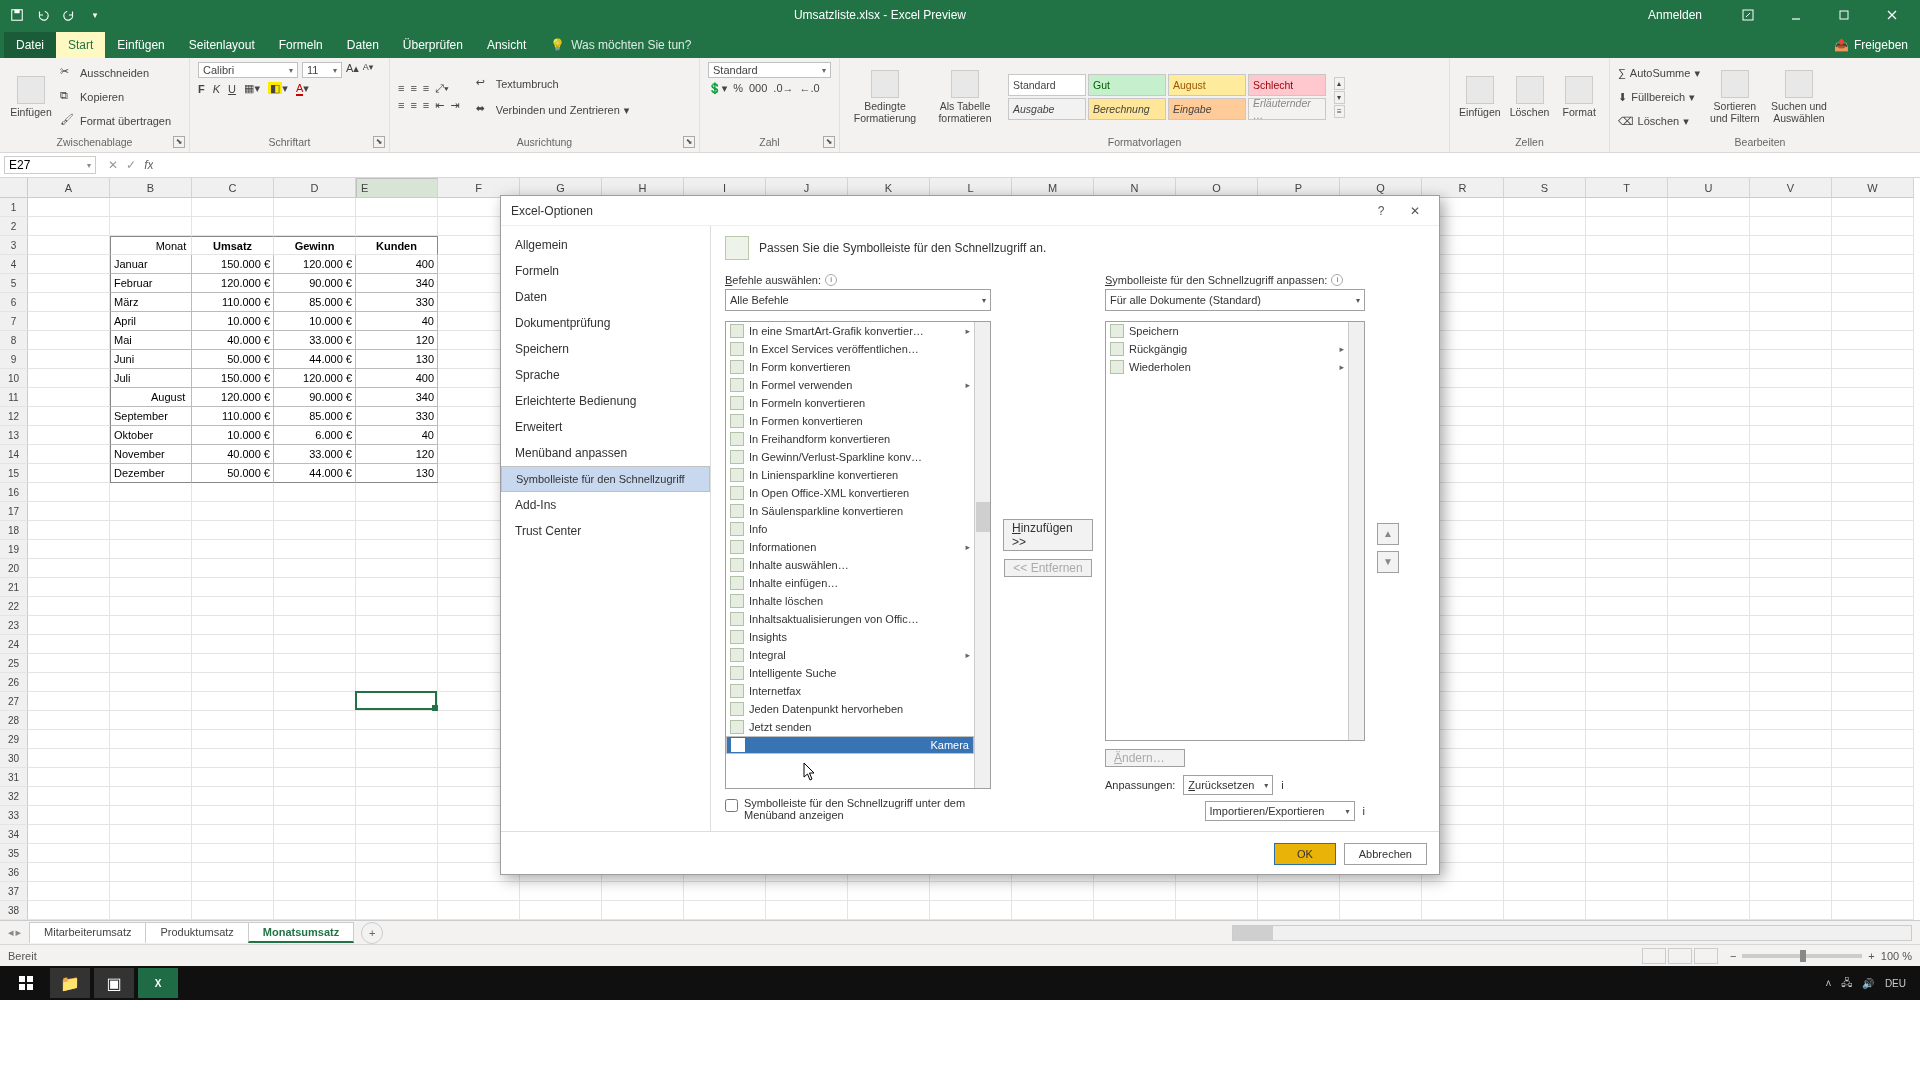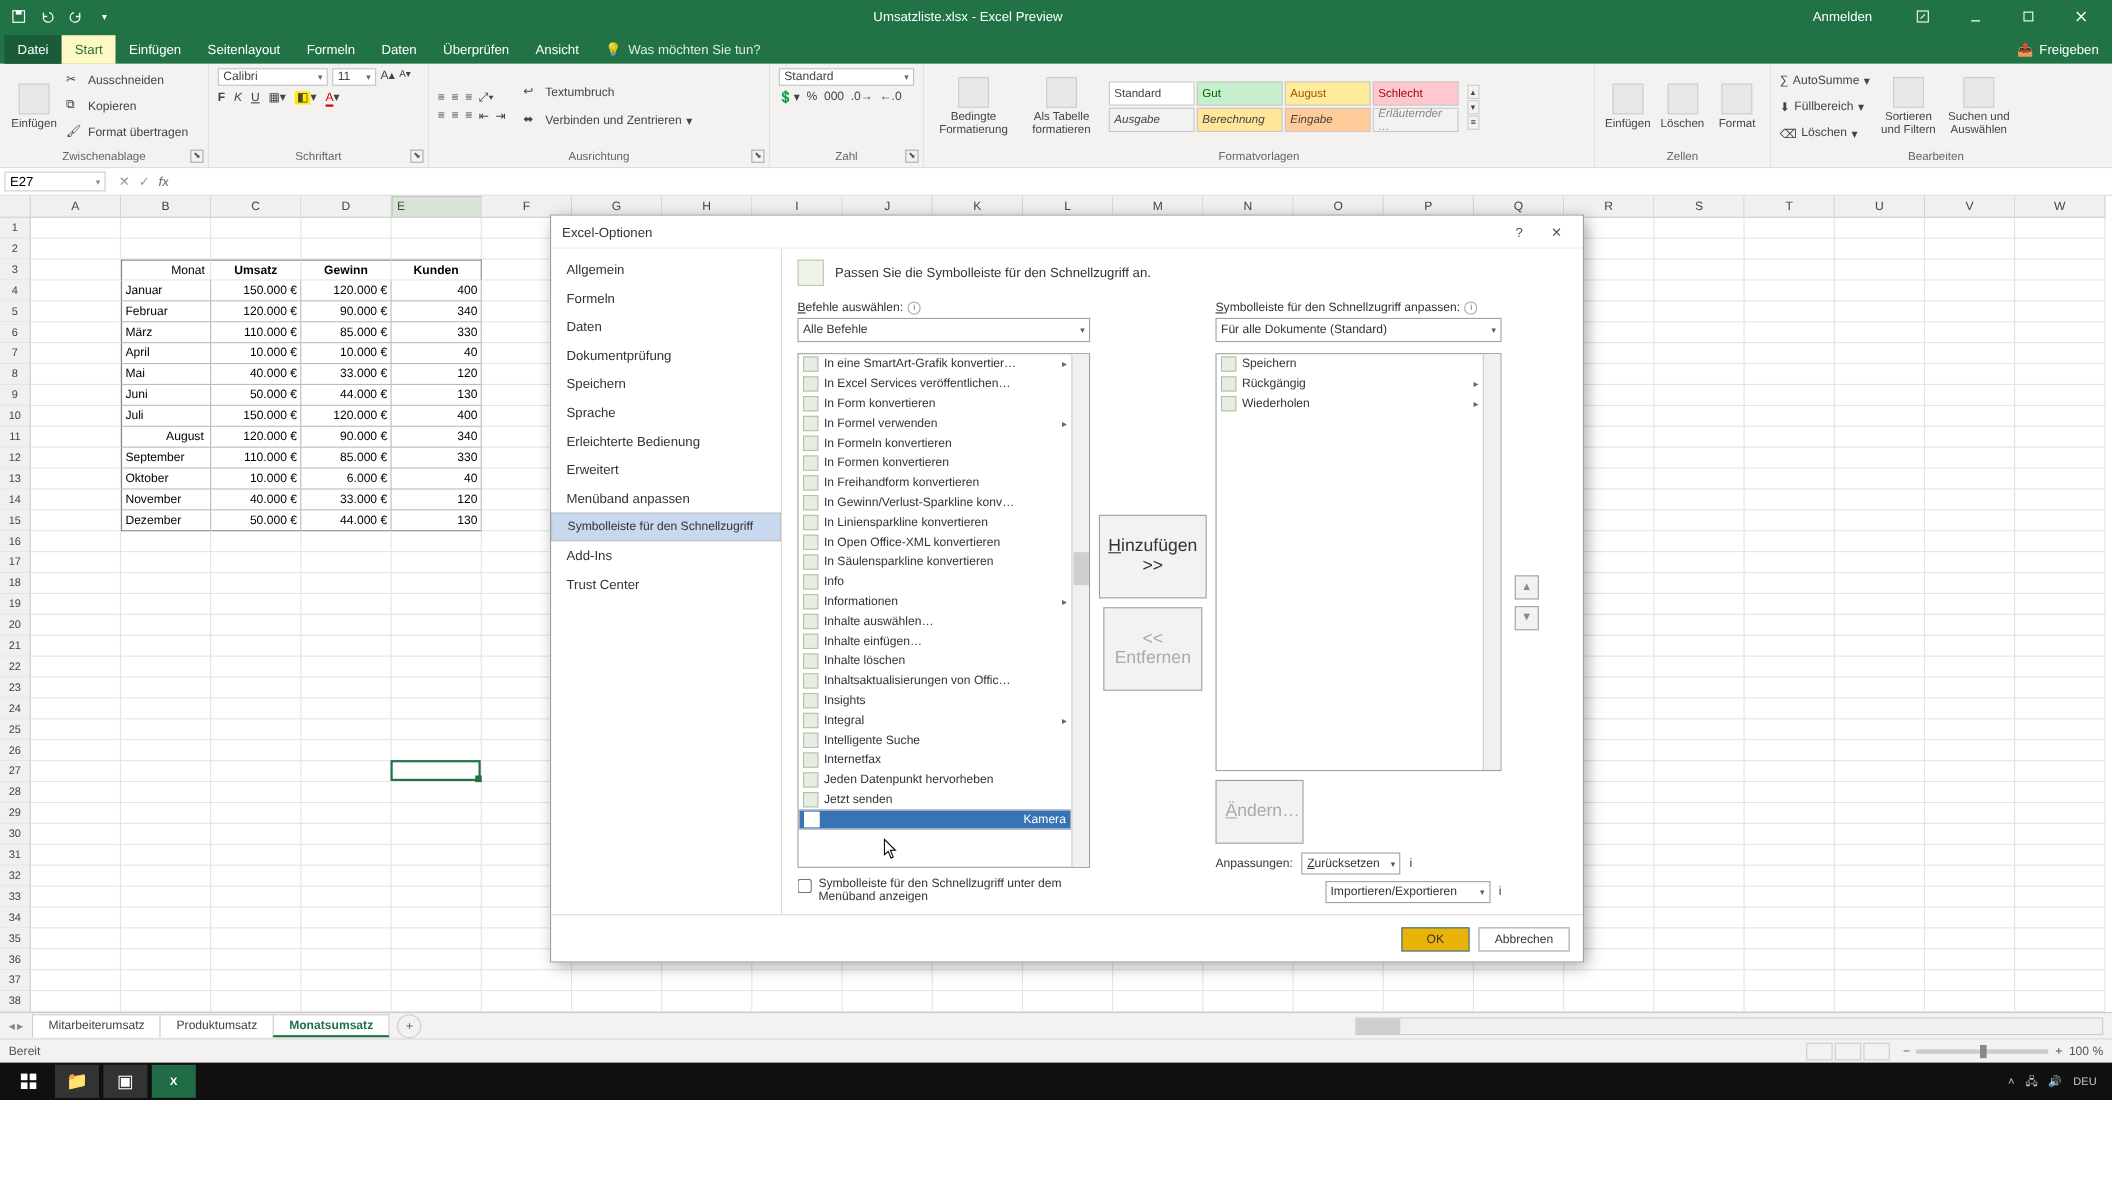--- a/index.html
+++ b/index.html
@@ -115,21 +115,21 @@
 .dialog .combo .caret { font-size: 8px; color: #555; }
 .dialog .listbox { border: 1px solid #a0a0a0; flex: 1; overflow: hidden; position: relative; background: #fff; }
 .dialog .listbox .items { position: absolute; inset: 0 16px 0 0; overflow: hidden; }
 .dialog .listbox .li { height: 18px; display: flex; align-items: center; gap: 5px; padding: 0 4px; font-size: 11px; white-space: nowrap; }
 .dialog .listbox .li .ic { width: 14px; height: 14px; flex: 0 0 14px; background: #e6eee2; border: 1px solid #b3c1a8; }
 .dialog .listbox .li .sub { margin-left: auto; font-size: 9px; color: #666; }
 .dialog .listbox .li.sel { background: #3874b3; color: #fff; }
 .dialog .listbox .li.sel .ic { background: #fff; border-color: #fff; }
 .dialog .listbox .sb { position: absolute; right: 0; top: 0; bottom: 0; width: 16px; background: #f0f0f0; border-left: 1px solid #ccc; }
 .dialog .listbox .sb .sbt { position: absolute; left: 1px; width: 14px; background: #cfcfcf; }
-.dialog .abtn { border: 1px solid #a0a0a0; background: #f2f2f2; padding: 19px 8px; font-size: 16px; min-width: 80px; text-align: center; }
+.dialog .abtn { border: 1px solid #a0a0a0; background: #f2f2f2; padding: 1px 8px; font-size: 12px; min-width: 80px; }
 .dialog .abtn.dis { color: #aaa; }
 .dialog .upbtn { width: 22px; height: 22px; border: 1px solid #a0a0a0; background: #f2f2f2; text-align: center; line-height: 20px; font-size: 10px; color: #888; }
 .dialog .below { margin-top: 8px; display: flex; align-items: flex-start; gap: 6px; font-size: 11px; }
 .dialog .below input[type=checkbox]{ margin-top: 2px; }
 .dialog .rbelow { display: flex; align-items: center; gap: 8px; margin-top: 8px; font-size: 11px; }
 .dialog .rbelow .combo { margin: 0; height: 20px; width: 90px; }
 .dialog .rbelow2 { display: flex; align-items: center; gap: 8px; margin-top: 6px; font-size: 11px; justify-content: flex-end; }
 .dialog .rbelow2 .combo { margin: 0; height: 20px; width: 150px; }
 .dialog .dfoot { height: 44px; border-top: 1px solid #ddd; display: flex; align-items: center; justify-content: flex-end; gap: 8px; padding: 0 12px; }
 .dialog .okbtn { border: 1px solid #2a6fb0; background: #eab308; padding: 4px 22px; font-size: 11px; }

